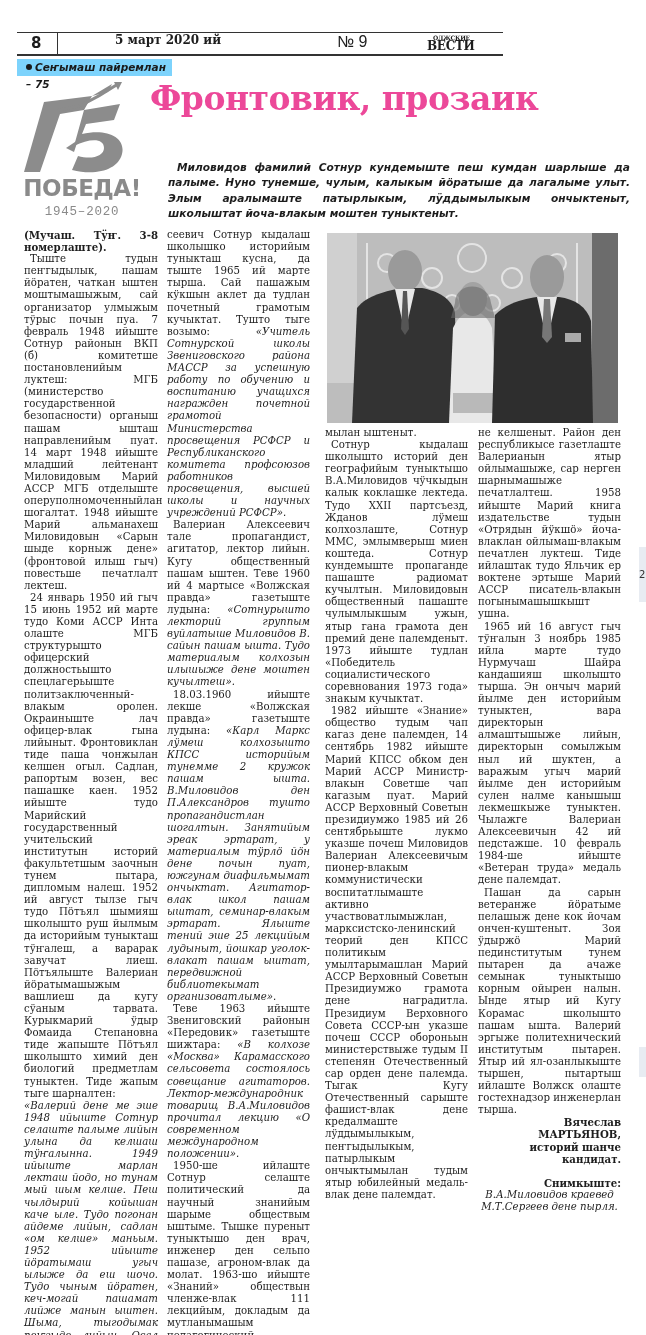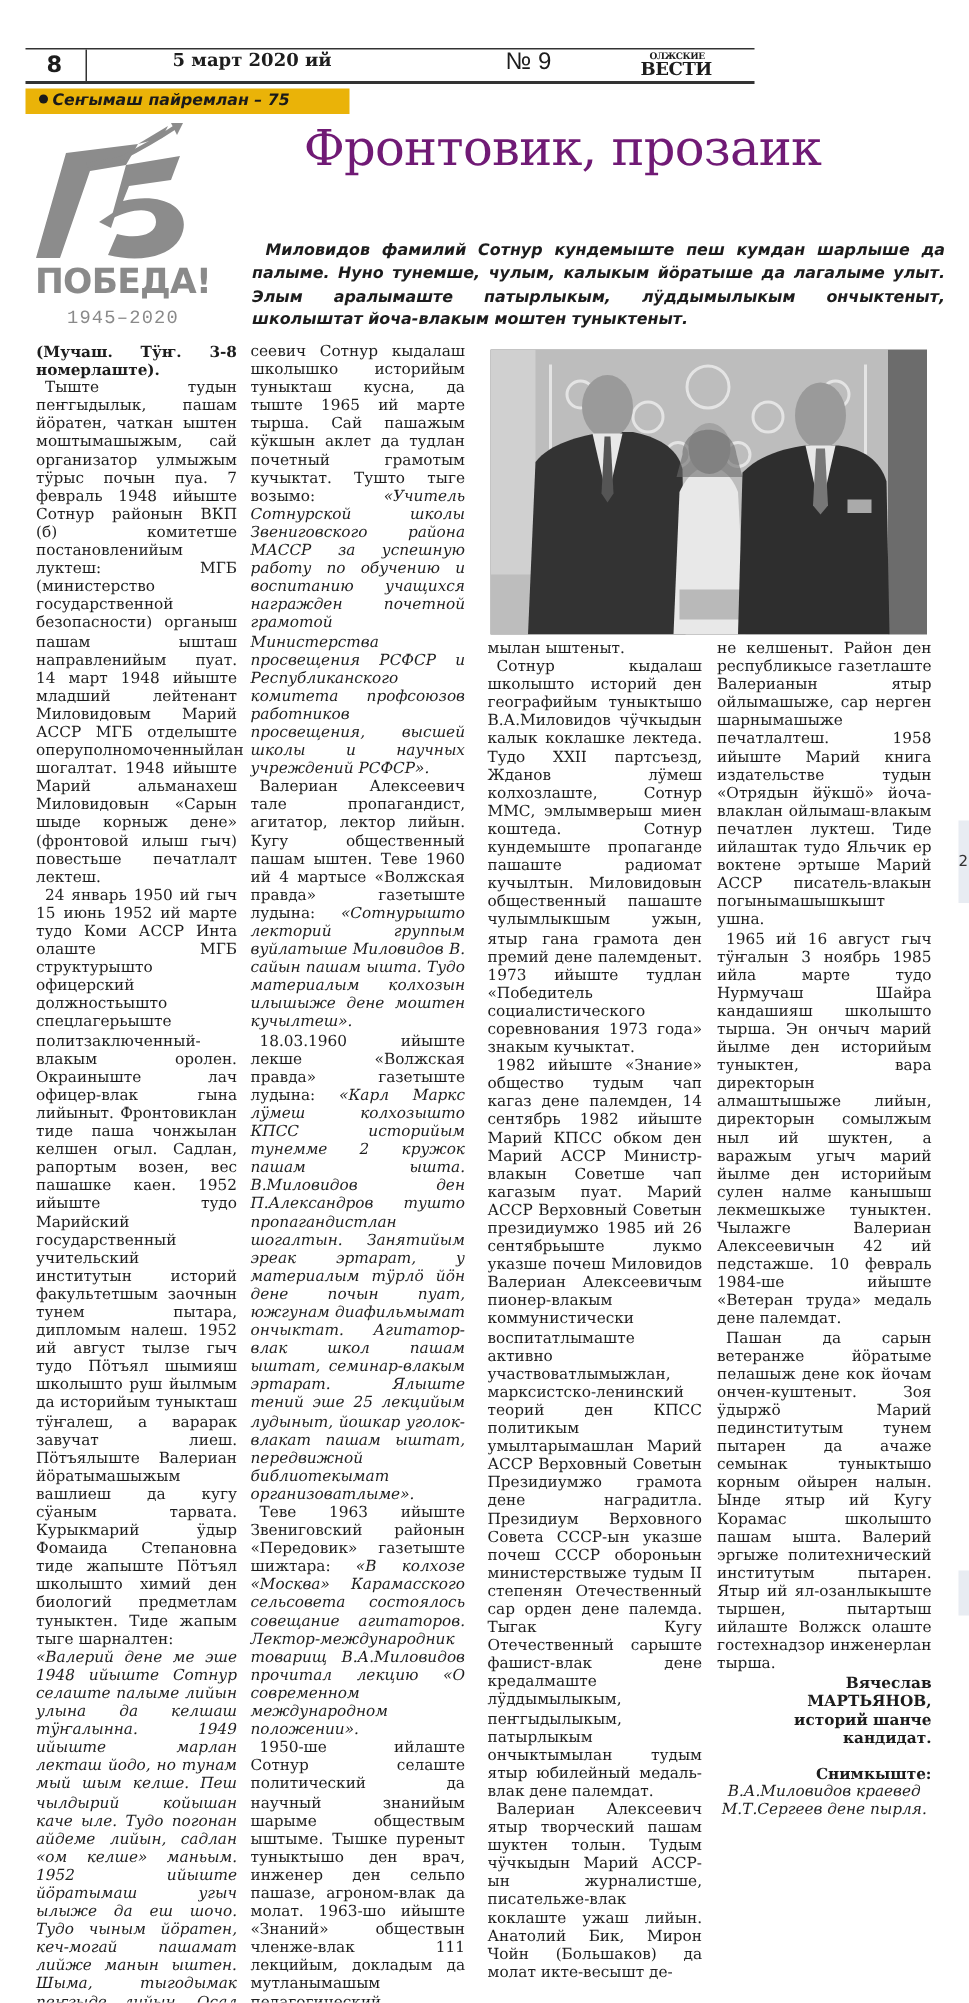--- a/index.html
+++ b/index.html
@@ -5,26 +5,26 @@
   html, body { margin: 0; padding: 0; background: #ffffff; }
   body { width: 646px; height: 1335px; position: relative; overflow: hidden; font-family: "DejaVu Serif", serif; color: #1d1d1d; }
   .masthead { position: absolute; left: 17px; top: 32px; width: 486px; height: 21px; border-top: 1.5px solid #333; border-bottom: 2px solid #333; }
   .masthead .pg { position: absolute; left: 14px; top: 1px; font-family: "DejaVu Sans", sans-serif; font-weight: bold; font-size: 15px; }
   .masthead .sep { position: absolute; left: 40px; top: 0; width: 1px; height: 21px; background: #333; }
   .masthead .date { position: absolute; left: 98px; top: 0px; font-family: "DejaVu Serif", serif; font-weight: bold; font-size: 12px; }
   .masthead .num { position: absolute; left: 320px; top: 0px; font-family: "Liberation Sans", sans-serif; font-size: 16px; }
   .masthead .logo { position: absolute; left: 410px; top: 1px; font-family: "DejaVu Serif", serif; font-weight: bold; font-size: 12px; line-height: 7px; letter-spacing: -0.3px; }
   .masthead .logo .top { font-size: 6px; display: block; margin-left: 6px; }
   .masthead .logo .bot { display: block; margin-top: 2px; }
-  .rubric { position: absolute; left: 17px; top: 59px; width: 216px; height: 17px; background: #eab308; font-family: "DejaVu Sans", sans-serif; font-weight: bold; font-style: italic; font-size: 10.5px; line-height: 17px; padding-left: 9px; box-sizing: border-box; color: #1a1a1a; }
+  .rubric { position: absolute; left: 17px; top: 59px; width: 155px; height: 17px; background: #7dd3fc; font-family: "DejaVu Sans", sans-serif; font-weight: bold; font-style: italic; font-size: 10.5px; line-height: 17px; padding-left: 9px; box-sizing: border-box; color: #1a1a1a; }
   .rubric .dot { display: inline-block; width: 6px; height: 6px; border-radius: 50%; background: #1a1a1a; margin-right: 3px; vertical-align: 1px; }
   .emblem { position: absolute; left: 22px; top: 80px; width: 120px; height: 145px; }
   .emblem .pobeda { position: absolute; left: 0; top: 95px; width: 120px; text-align: center; font-family: "DejaVu Sans", sans-serif; font-weight: bold; font-size: 23px; color: #8a8a8a; letter-spacing: -0.5px; }
   .emblem .years { position: absolute; left: 0; top: 125px; width: 120px; text-align: center; font-family: Liberation Mono, monospace; font-size: 12.5px; color: #8a8a8a; letter-spacing: 0.8px; }
-  .headline { position: absolute; left: 150px; top: 80px; width: 450px; text-align: center; font-family: "DejaVu Serif", serif; font-weight: normal; font-size: 33px; line-height: 38px; color: #701a75; letter-spacing: -0.5px; }
+  .headline { position: absolute; left: 150px; top: 80px; width: 450px; text-align: left; font-family: "DejaVu Serif", serif; font-weight: bold; font-size: 33px; line-height: 38px; color: #ec4899; letter-spacing: -0.5px; }
   .lead { position: absolute; left: 168px; top: 160px; width: 462px; font-family: "DejaVu Sans", sans-serif; font-weight: bold; font-style: italic; font-size: 10.6px; line-height: 15.3px; text-align: justify; text-indent: 9px; color: #1d1d1d; }
   .col { position: absolute; font-family: "DejaVu Serif", serif; font-size: 10.2px; line-height: 12.1px; text-align: justify; hyphens: manual; color: #1d1d1d; }
   .col p { margin: 0; text-indent: 6px; }
   .col p.noind { text-indent: 0; }
   .col em { font-style: italic; }
   .c1 { left: 24px; top: 229px; width: 134px; }
   .c2 { left: 167px; top: 229px; width: 143px; }
   .c3 { left: 325px; top: 427px; width: 143px; }
   .c4 { left: 478px; top: 427px; width: 143px; }
   .note { font-weight: bold; }
@@ -115,21 +115,20 @@
   <p><span>Валериан Алексеевич тале пропагандист, агитатор, лектор лийын. Кугу общественный пашам ыштен. Теве 1960 ий 4 мартысе «Волжская правда» газетыште лудына:</span> <em>«Сотнурышто лекторий группым вуйлатыше Миловидов В. сайын пашам ышта. Тудо материалым колхозын илышыже дене моштен кучылтеш».</em></p>
   <p><span>18.03.1960 ийыште лекше «Волжская правда» газетыште лудына:</span> <em>«Карл Маркс лӱмеш колхозышто КПСС историйым тунемме 2 кружок пашам ышта. В.Миловидов ден П.Александров тушто пропагандистлан шогалтын. Занятийым эреак эртарат, у материалым тӱрлӧ йӧн дене почын пуат, южгунам диафильмымат ончыктат. Агитатор-влак школ пашам ыштат, семинар-влакым эртарат. Ялыште тений эше 25 лекцийым лудыныт, йошкар уголок-влакат пашам ыштат, передвижной библиотекымат организоватлыме».</em></p>
   <p><span>Теве 1963 ийыште Звениговский районын «Передовик» газетыште шижтара:</span> <em>«В колхозе «Москва» Карамасского сельсовета состоялось совещание агитаторов. Лектор-международник товарищ В.А.Миловидов прочитал лекцию «О современном международном положении».</em></p>
   <p>1950-ше ийлаште Сотнур селаште политический да научный знанийым шарыме обществым ыштыме. Тышке пуреныт туныктышо ден врач, инженер ден сельпо пашазе, агроном-влак да молат. 1963-шо ийыште «Знаний» обществын членже-влак 111 лекцийым, докладым да мутланымашым педагогический, политический, религий ваштареш, ялозанлык те-</p>
 </div>
 
 <div class="col c3">
   <p class="noind">мылан ыштеныт.</p>
   <p>Сотнур кыдалаш школышто историй ден географийым туныктышо В.А.Миловидов чӱчкыдын калык коклашке лектеда. Тудо XXII партсъезд, Жданов лӱмеш колхозлаште, Сотнур ММС, эмлымверыш миен коштеда. Сотнур кундемыште пропаганде пашаште радиомат кучылтын. Миловидовын общественный пашаште чулымлыкшым ужын, ятыр гана грамота ден премий дене палемденыт. 1973 ийыште тудлан «Победитель социалистического соревнования 1973 года» знакым кучыктат.</p>
   <p>1982 ийыште «Знание» общество тудым чап кагаз дене палемден, 14 сентябрь 1982 ийыште Марий КПСС обком ден Марий АССР Министр-влакын Советше чап кагазым пуат. Марий АССР Верховный Советын президиумжо 1985 ий 26 сентябрьыште лукмо указше почеш Миловидов Валериан Алексеевичым пионер-влакым коммунистически воспитатлымаште активно участвоватлымыжлан, марксистско-ленинский теорий ден КПСС политикым умылтарымашлан Марий АССР Верховный Советын Президиумжо грамота дене наградитла. Президиум Верховного Совета СССР-ын указше почеш СССР обороньын министерствыже тудым II степенян Отечественный сар орден дене палемда. Тыгак Кугу Отечественный сарыште фашист-влак дене кредалмаште лӱддымылыкым, пеҥгыдылыкым, патырлыкым ончыктымылан тудым ятыр юбилейный медаль-влак дене палемдат.</p>
-  <p>Валериан Алексеевич ятыр творческий пашам шуктен толын. Тудым чӱчкыдын Марий АССР-ын журналистше, писательже-влак коклаште ужаш лийын. Анатолий Бик, Мирон Чойн (Большаков) да молат икте-весышт де-</p>
 </div>
 
 <div class="col c4">
   <p class="noind">не келшеныт. Район ден республикысе газетлаште Валерианын ятыр ойлымашыже, сар нерген шарнымашыже печатлалтеш. 1958 ийыште Марий книга издательстве тудын «Отрядын йӱкшӧ» йоча-влаклан ойлымаш-влакым печатлен луктеш. Тиде ийлаштак тудо Яльчик ер вокте­не эртыше Марий АССР писатель-влакын погынымашышкышт ушна.</p>
   <p>1965 ий 16 август гыч тӱҥалын 3 ноябрь 1985 ийла марте тудо Нурмучаш Шайра кандашияш школышто тырша. Эн ончыч марий йылме ден историйым туныктен, вара директорын алмаштышыже лийын, директорын сомылжым ныл ий шуктен, а варажым угыч марий йылме ден историйым сулен налме канышыш лекмешкыже туныктен. Чылажге Валериан Алексеевичын 42 ий педстажше. 10 февраль 1984-ше ийыште «Ветеран труда» медаль дене палемдат.</p>
   <p>Пашан да сарын ветеранже йӧратыме пелашыж дене кок йочам ончен-куштеныт. Зоя ӱдыржӧ Марий пединститутым тунем пытарен да ачаже семынак туныктышо корным ойырен налын. Ынде ятыр ий Кугу Корамас школышто пашам ышта. Валерий эргыже политехнический институтым пытарен. Ятыр ий ял-озанлыкыште тыршен, пытартыш ийлаште Волжск олаште гостехнадзор инженерлан тырша.</p>
   <div class="sign">
     <div>Вячеслав</div>
     <div>МАРТЬЯНОВ,</div>
     <div>историй шанче</div>

